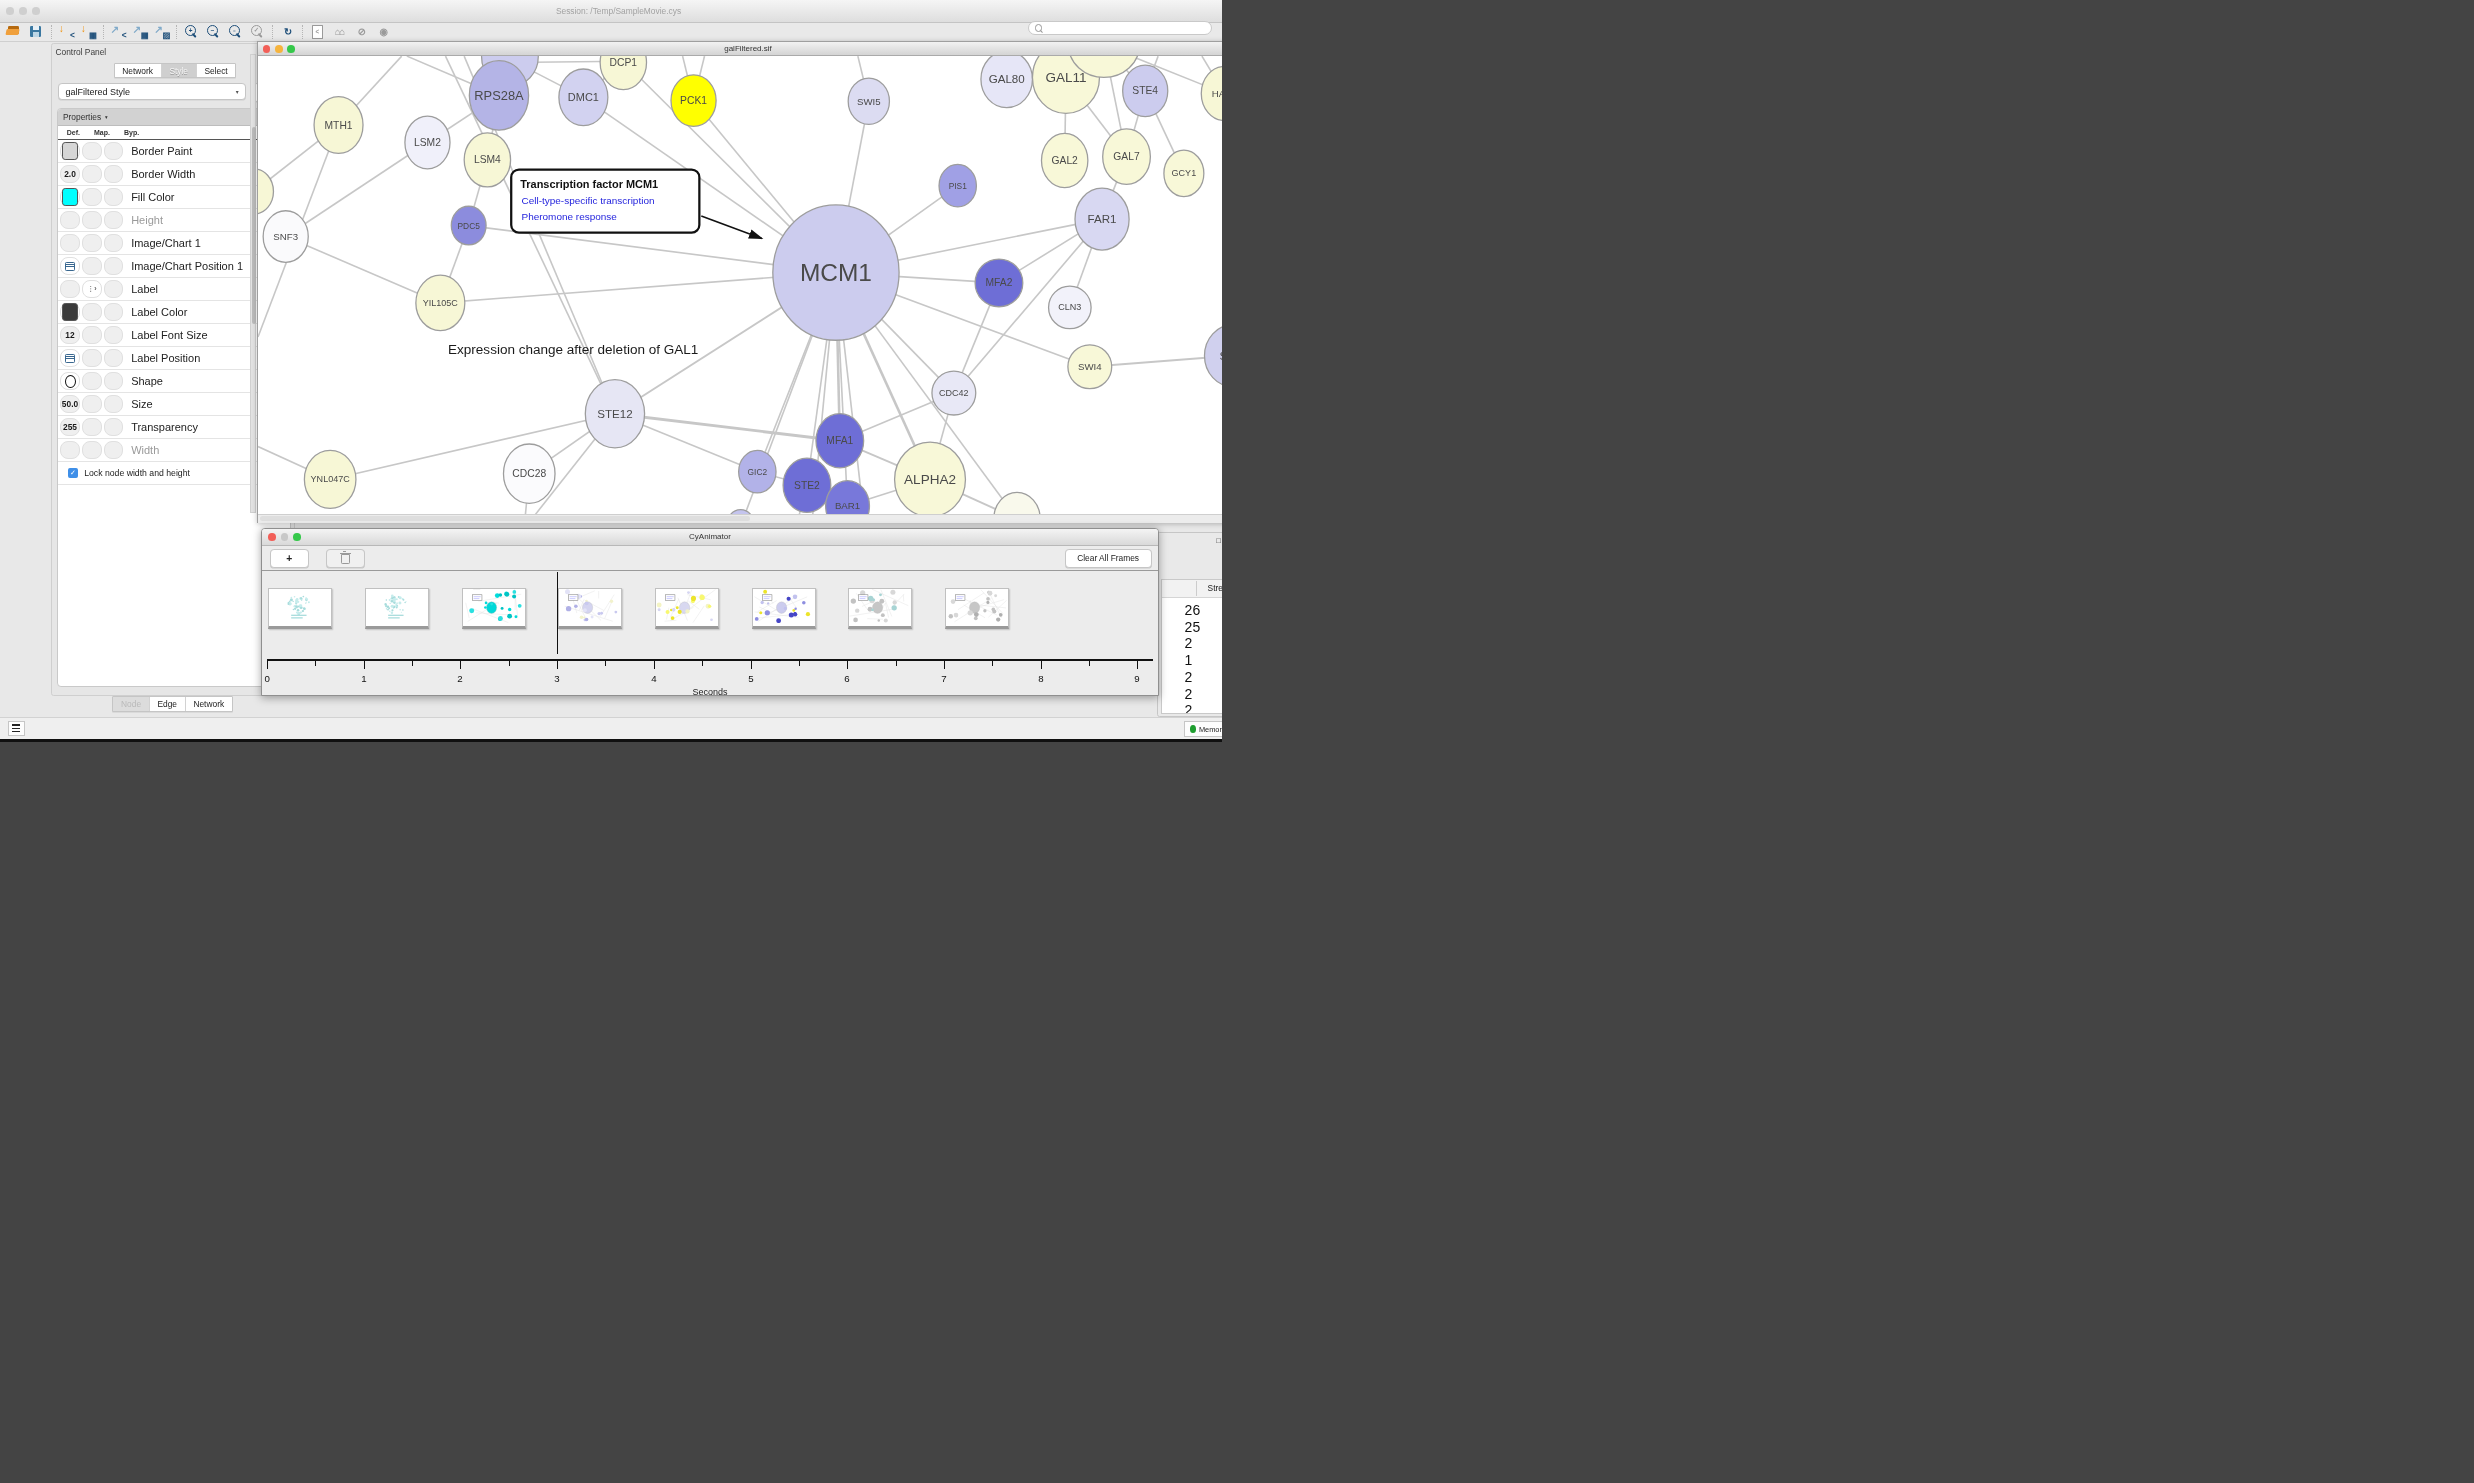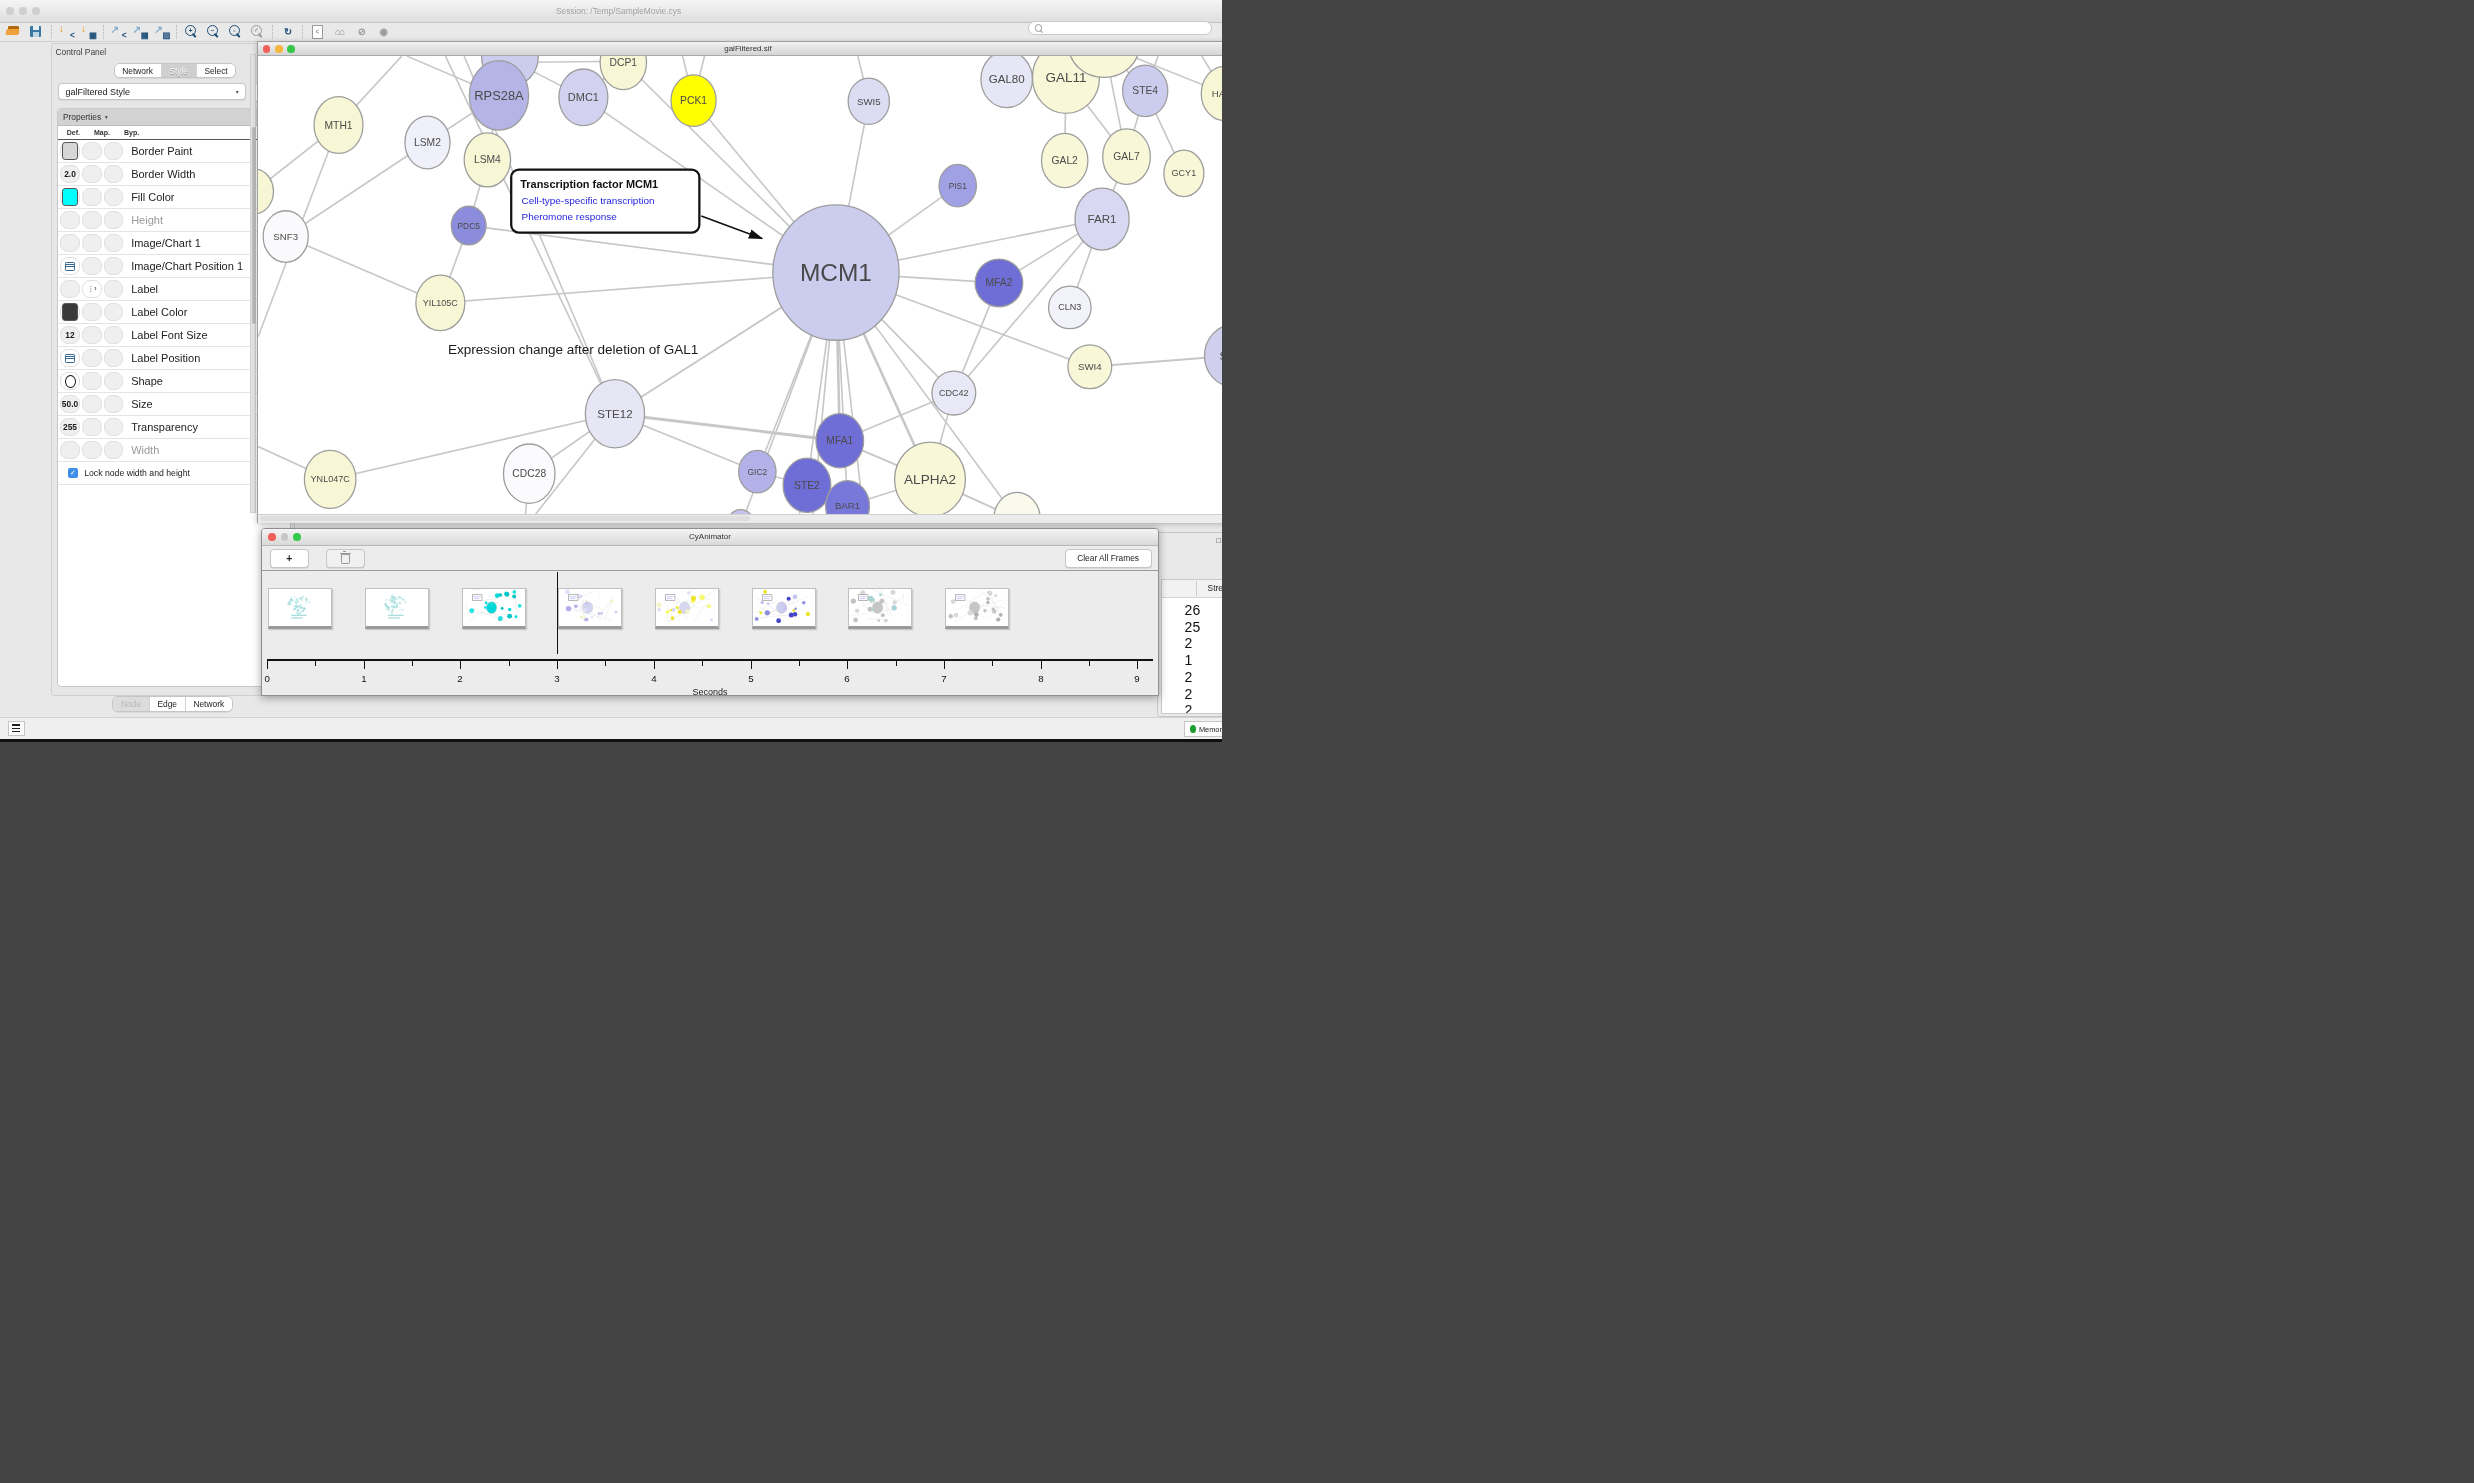--- a/index.html
+++ b/index.html
@@ -13,21 +13,21 @@
   #toolbar{left:0;top:22.6px;width:1237px;height:19.3px;background:#e9e9e9;border-bottom:0.6px solid #cfcfcf;display:flex;align-items:center;padding-left:3.9px;box-sizing:border-box;}
   .tool{width:19.3px;height:17px;display:flex;align-items:center;justify-content:center;position:relative;margin:0 1.3px;}
   .tsep{width:0.6px;height:14px;border-left:0.6px dotted #b5b5b5;margin:0 3.2px;}
   #searchbox{right:9.7px;top:21px;width:184px;height:14px;background:#fff;border:0.6px solid #c9c9c9;border-radius:7.7px;display:flex;align-items:center;padding-left:5.2px;box-sizing:border-box;}
   .lens{width:5.8px;height:5.8px;border:1px solid #999;border-radius:50%;position:relative;display:inline-block;}
   .lens:after{content:"";position:absolute;width:1px;height:3.2px;background:#999;left:5.2px;top:5.2px;transform:rotate(-45deg);}
   
   #cpanel{left:2.6px;top:43px;width:242px;height:651px;background:#e6e6e6;border:0.6px solid #cfcfcf;border-radius:2.6px;margin-left:48px;}
   #cpanel-title{left:3.9px;top:2.6px;font-size:8.4px;color:#3c3c3c;}
   .winbtn{font-size:7.7px;color:#333;line-height:7.7px;}
-  .tabgroup{display:flex;border:0.6px solid #c5c5c5;border-radius:6px;overflow:hidden;background:#fff;box-shadow:0 0.6px 0.6px rgba(0,0,0,.12);}
+  .tabgroup{display:flex;border:0.6px solid #c5c5c5;border-radius:1px;overflow:hidden;background:#fff;box-shadow:0 0.6px 0.6px rgba(0,0,0,.12);}
   .tabgroup .tab{padding:1.9px 7.7px;font-size:8.4px;color:#222;border-right:0.6px solid #d2d2d2;background:#fff;}
   .tabgroup .tab:last-child{border-right:none;}
   .tab.selected{background:#cfcfcf;color:#f6f6f6;text-shadow:0 0.6px 0.6px #999;}
   .tab.disabled{color:#b9b9b9;background:#dcdcdc;}
   #stylesel{left:6.4px;top:39px;width:188px;height:17px;background:#fff;border:0.6px solid #c5c5c5;border-radius:3.9px;font-size:9px;color:#222;display:flex;align-items:center;justify-content:space-between;padding:0 6.4px;box-sizing:border-box;box-shadow:0 0.6px 0.6px rgba(0,0,0,.1);}
   #stylebtn{left:201px;top:39px;width:36px;height:17px;background:#fff;border:0.6px solid #c5c5c5;border-radius:3.9px;display:flex;align-items:center;justify-content:center;font-size:5.8px;color:#333;box-shadow:0 0.6px 0.6px rgba(0,0,0,.1);}
   #propcard{left:5.2px;top:64px;width:232px;height:577px;background:#fff;border:0.6px solid #c9c9c9;border-radius:3.9px;overflow:hidden;}
   #prophdr{height:16px;background:#d2d2d2;display:flex;align-items:center;padding:0 5.2px;font-size:8.4px;color:#333;border-bottom:0.6px solid #bdbdbd;}
   #colhdr{height:13px;display:flex;font-size:7px;font-weight:bold;color:#333;align-items:center;border-bottom:1px solid #555;}
   .colw{display:inline-block;}

